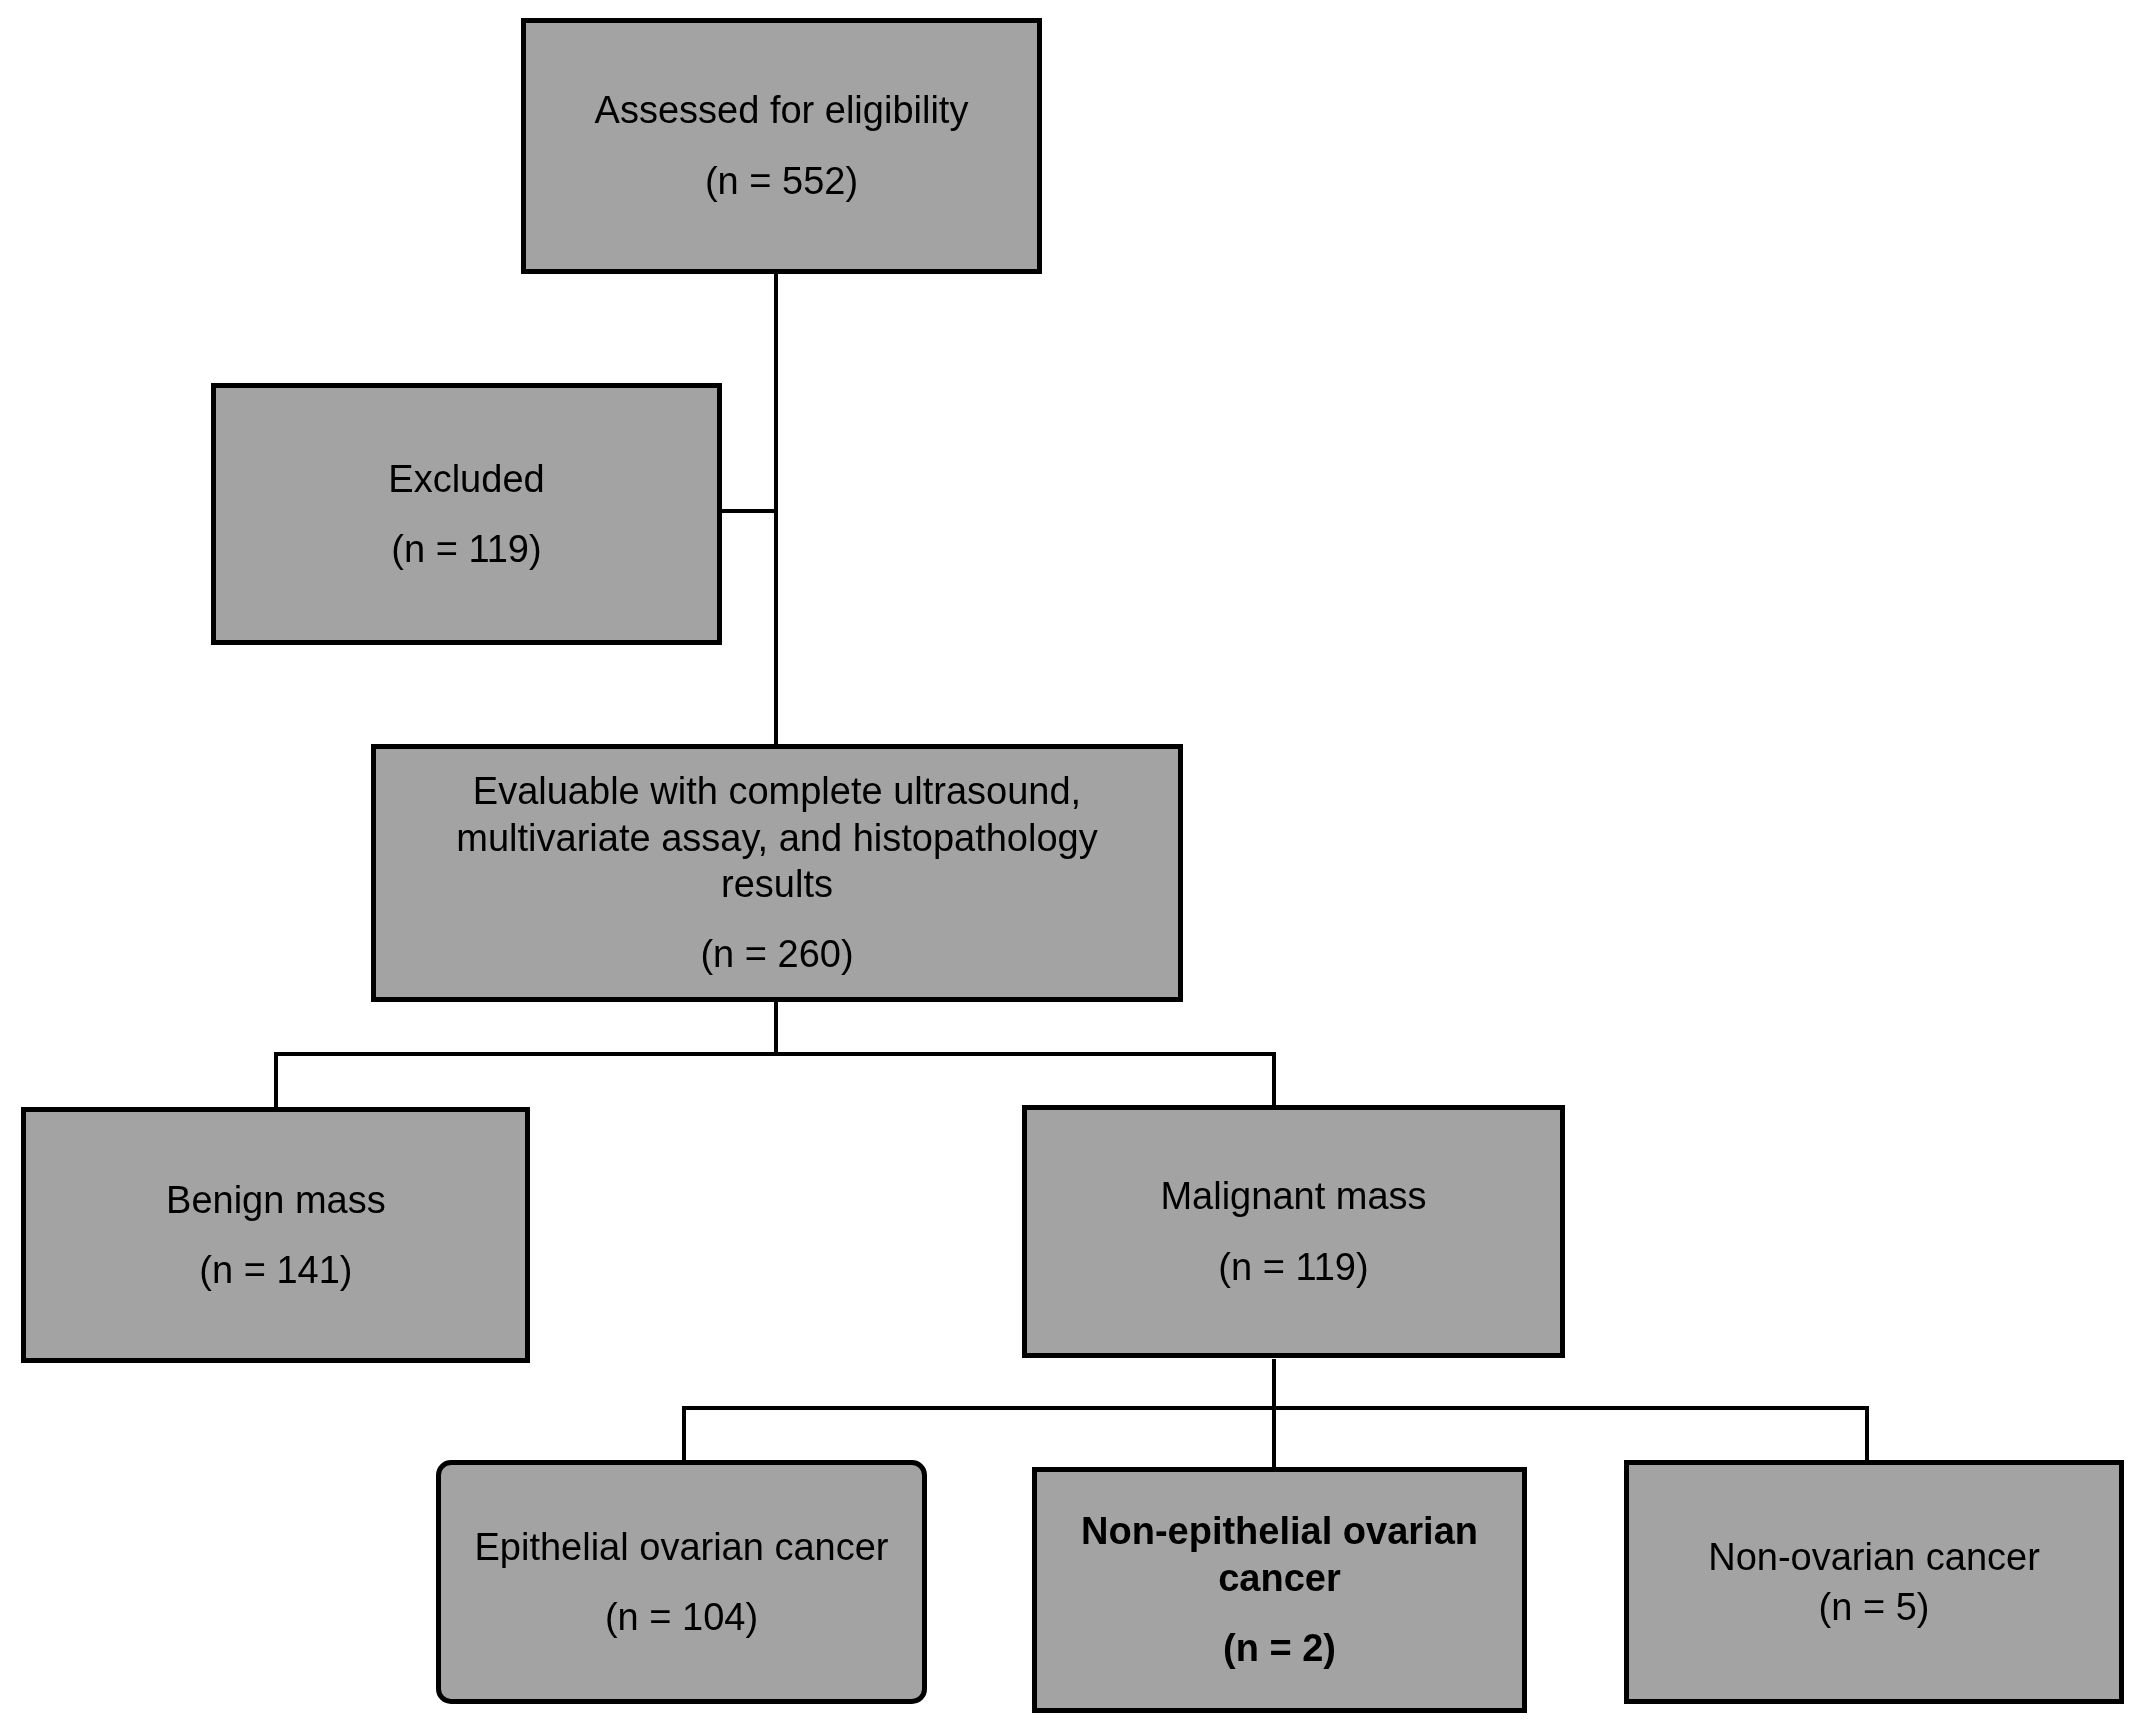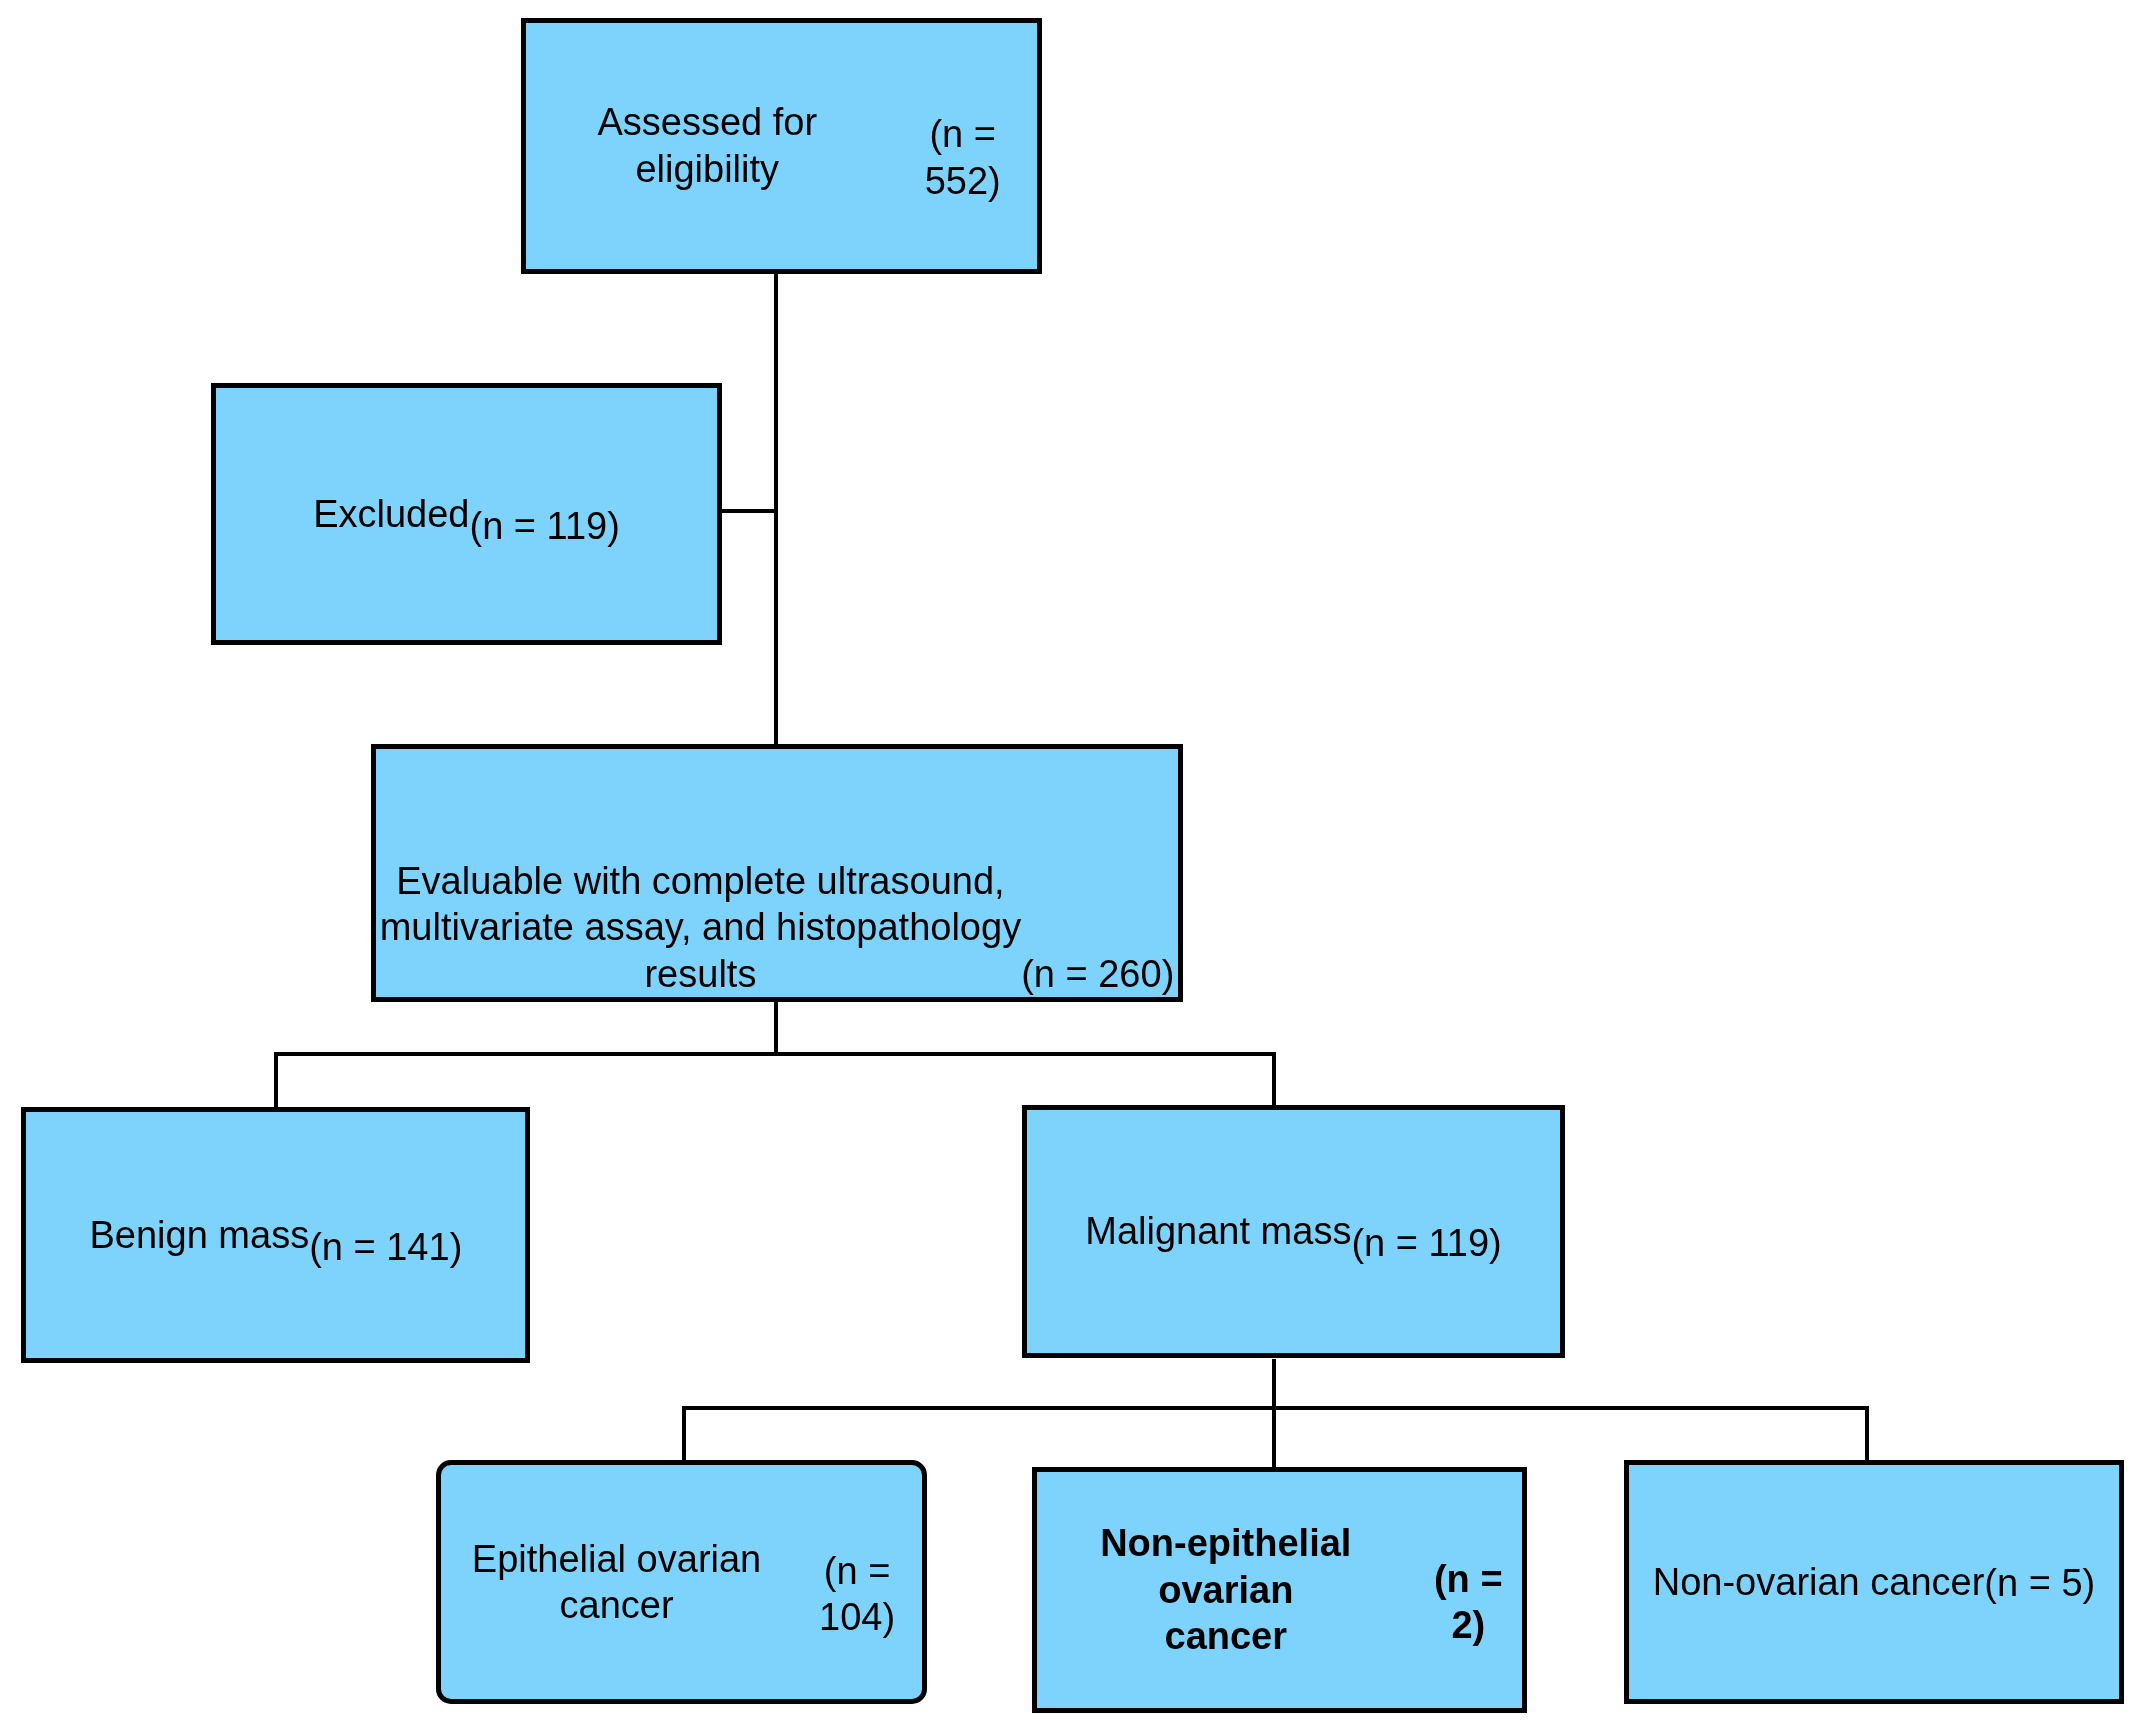--- a/index.html
+++ b/index.html
@@ -12,44 +12,44 @@
     width: 2129px;
     height: 1735px;
     background: #ffffff;
     font-family: "Liberation Sans", sans-serif;
     color: #000000;
   }
   .node {
     position: absolute;
     box-sizing: border-box;
     border: 5.6px solid #000000;
-    background: #7dd3fc;
+    background: #a3a3a3;
     display: flex;
-    flex-direction: row;
+    flex-direction: column;
     align-items: center;
     justify-content: center;
     text-align: center;
     font-size: 38px;
     line-height: 1.22;
     color: #000000;
   }
   .node .lbl, .node .nval {
     white-space: pre-line;
   }
   .node .nval { margin-top: 24px; }
   .node.tight .nval { margin-top: 3.2px; }
   .line {
     position: absolute;
     background: #000000;
   }
 
   
   #n-assessed      { left: 521px;  top: 17.5px;   width: 521px;  height: 256px; }
   #n-excluded      { left: 211px;  top: 383px;  width: 511px;  height: 262px; }
-  #n-evaluable     { left: 371px;  top: 744px;  width: 812px; height: 258px; align-items: flex-end; }
+  #n-evaluable     { left: 371px;  top: 744px;  width: 812px; height: 258px; }
   #n-benign        { left: 21.4px;   top: 1107px; width: 509px;  height: 256px; }
   #n-malignant     { left: 1022px; top: 1105px; width: 543px;  height: 253px; }
   #n-epithelial    { left: 436px;  top: 1460px; width: 491px;  height: 244px; border-radius: 15px; }
   #n-nonepithelial { left: 1032px; top: 1467px; width: 495px;  height: 246px; font-weight: bold; }
   #n-nonovarian    { left: 1624px; top: 1460px; width: 500px;  height: 244px; text-align: center; }
 
   
   #c-v1 { left: 774px;  top: 274px;  width: 4px;    height: 470px; } 
   #c-h1 { left: 722px;  top: 509px;  width: 56px;   height: 4px;  }  
   #c-v2 { left: 774px;  top: 1002px; width: 4px;    height: 54px; }  

